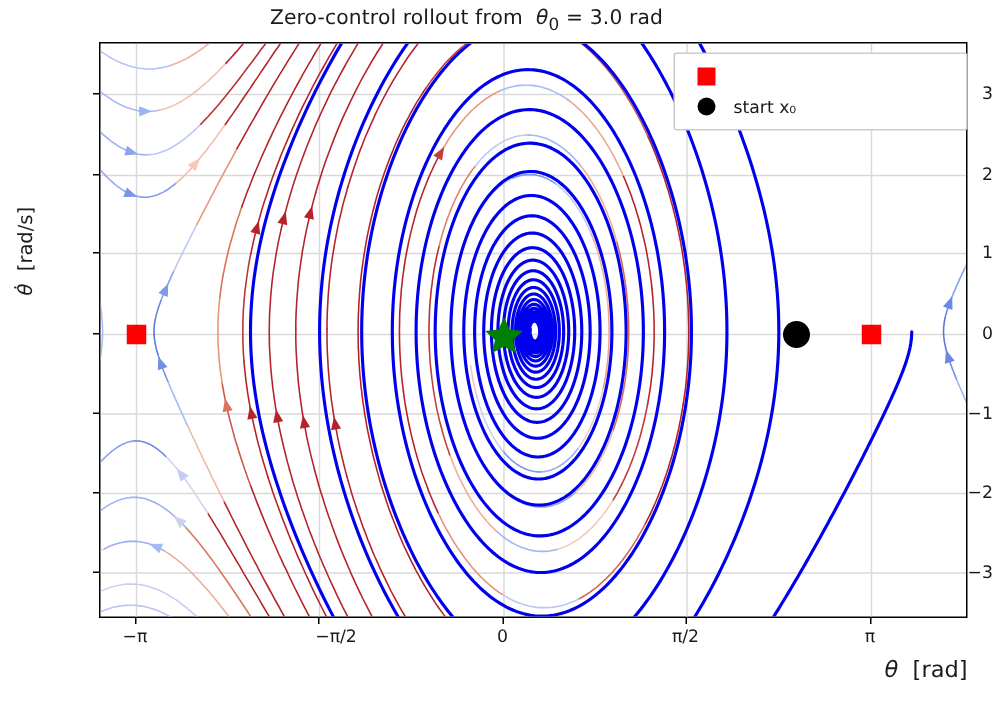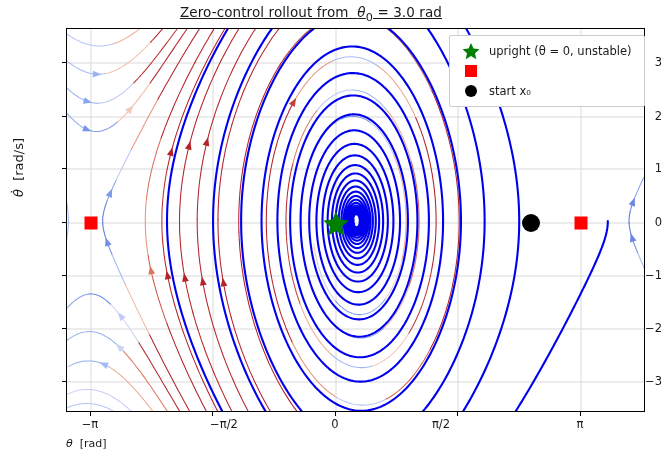--- a/index.html
+++ b/index.html
@@ -21,21 +21,20 @@
   }
   #plot-title {
     position: absolute;
     left: 0;
     top: 4px;
     width: 622px;
     text-align: center;
     font-size: 13.5px;
     color: #1a1a1a;
     letter-spacing: 0.1px;
-    text-decoration: underline;
   }
   #axes-area {
     position: absolute;
     left: 66px;
     top: 28px;
     width: 579px;
     height: 384px;
     background: #ffffff;
     border: 1.3px solid #000000;
     box-sizing: border-box;
@@ -74,22 +73,22 @@
     left: 62px;
     width: 4px;
     height: 1px;
     background: #000;
   }
   #xlabel {
     position: absolute;
     left: 66px;
     width: 579px;
     top: 437px;
-    text-align: left;
-    font-size: 11px;
+    text-align: right;
+    font-size: 15px;
     color: #1a1a1a;
   }
   #ylabel {
     position: absolute;
     left: -72px;
     top: 160px;
     width: 180px;
     text-align: center;
     font-size: 13px;
     color: #1a1a1a;
@@ -326,21 +325,21 @@
   <div>
     <div class="xtick-mark" style="left:90px"></div>
     <div class="xtick-mark" style="left:212px"></div>
     <div class="xtick-mark" style="left:335px"></div>
     <div class="xtick-mark" style="left:457px"></div>
     <div class="xtick-mark" style="left:580px"></div>
   </div>
   <div class="xtick-label" style="left:90px">−π</div>
   <div class="xtick-label" style="left:224px">−π/2</div>
   <div class="xtick-label" style="left:335px">0</div>
-  <div class="xtick-label" style="left:441px">π/2</div>
+  <div class="xtick-label" style="left:457px">π/2</div>
   <div class="xtick-label" style="left:580px">π</div>
 
   <div>
     <div class="ytick-mark" style="top:62px"></div>
     <div class="ytick-mark" style="top:116px"></div>
     <div class="ytick-mark" style="top:168px"></div>
     <div class="ytick-mark" style="top:222px"></div>
     <div class="ytick-mark" style="top:275px"></div>
     <div class="ytick-mark" style="top:328px"></div>
     <div class="ytick-mark" style="top:381px"></div>
@@ -355,28 +354,20 @@
 
   <div id="xlabel">
     <span class="ital">θ</span>&nbsp; [rad]
   </div>
   <div id="ylabel">
     <span class="ital">θ̇</span>&nbsp; [rad/s]
   </div>
 
   <div id="legend">
 
-    <div class="legend-row">
-      <span class="legend-handle">
-        <svg width="18" height="18" viewBox="0 0 18 18">
-          <polygon fill="#007f00" points="9,1 11.5,6.6 17.5,7.2 13,11.3 14.3,17.2 9,14.1 3.7,17.2 5,11.3 0.5,7.2 6.5,6.6"></polygon>
-        </svg>
-      </span>
-      <span class="legend-text">upright  (θ = 0, unstable)</span>
-    </div>
 
     <div class="legend-row">
       <span class="legend-handle">
         <svg width="18" height="18" viewBox="0 0 18 18">
           <rect x="3" y="3" width="12" height="12" fill="#ff0000"></rect>
         </svg>
       </span>
     </div>
 
 

